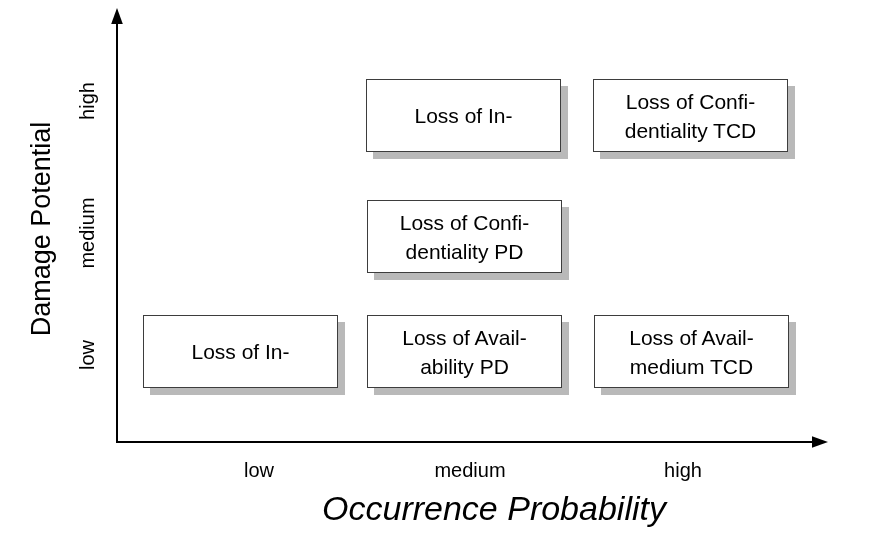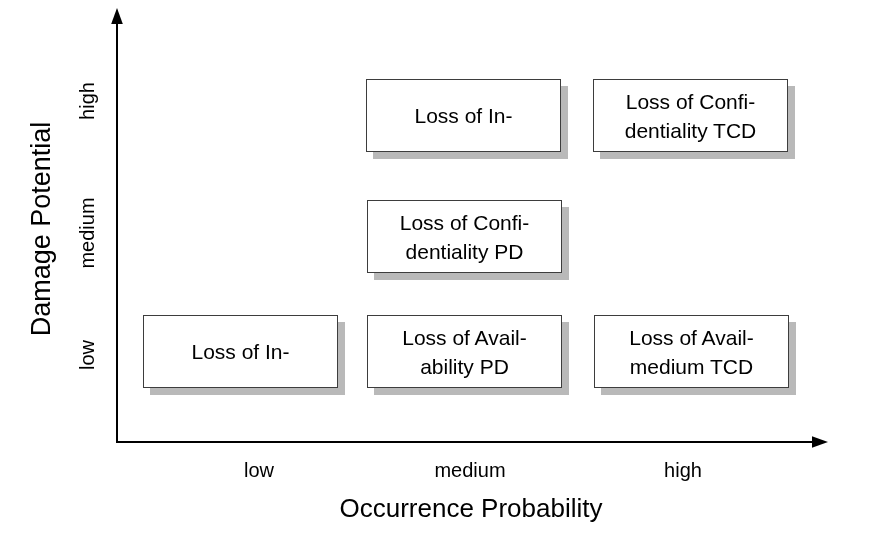--- a/index.html
+++ b/index.html
@@ -26,22 +26,22 @@
     position:absolute;top:458px;font-size:20px;line-height:24px;
     transform:translateX(-50%);white-space:nowrap;
   }
   .rot{
     position:absolute;transform:translate(-50%,-50%) rotate(-90deg);
     white-space:nowrap;transform-origin:center;
   }
   .ytick{font-size:20px;}
   .axis-title{font-size:27px;}
   .x-axis-title{
-    position:absolute;top:492px;left:471px;transform:translateX(-50%);
-    font-size:26px;line-height:32px;white-space:nowrap;
+    position:absolute;top:492px;left:494px;transform:translateX(-50%);
+    font-size:34px;line-height:32px;white-space:nowrap;font-style:italic;
   }
 </style>
 </head>
 <body>
 
 <div class="fig">
 
   <svg class="axes" width="877" height="536" viewBox="0 0 877 536">
     <line class="axis-line" x1="117" y1="443" x2="117" y2="21"></line>
     <polygon class="arrow" points="117,8 111.2,24 122.8,24"></polygon>

